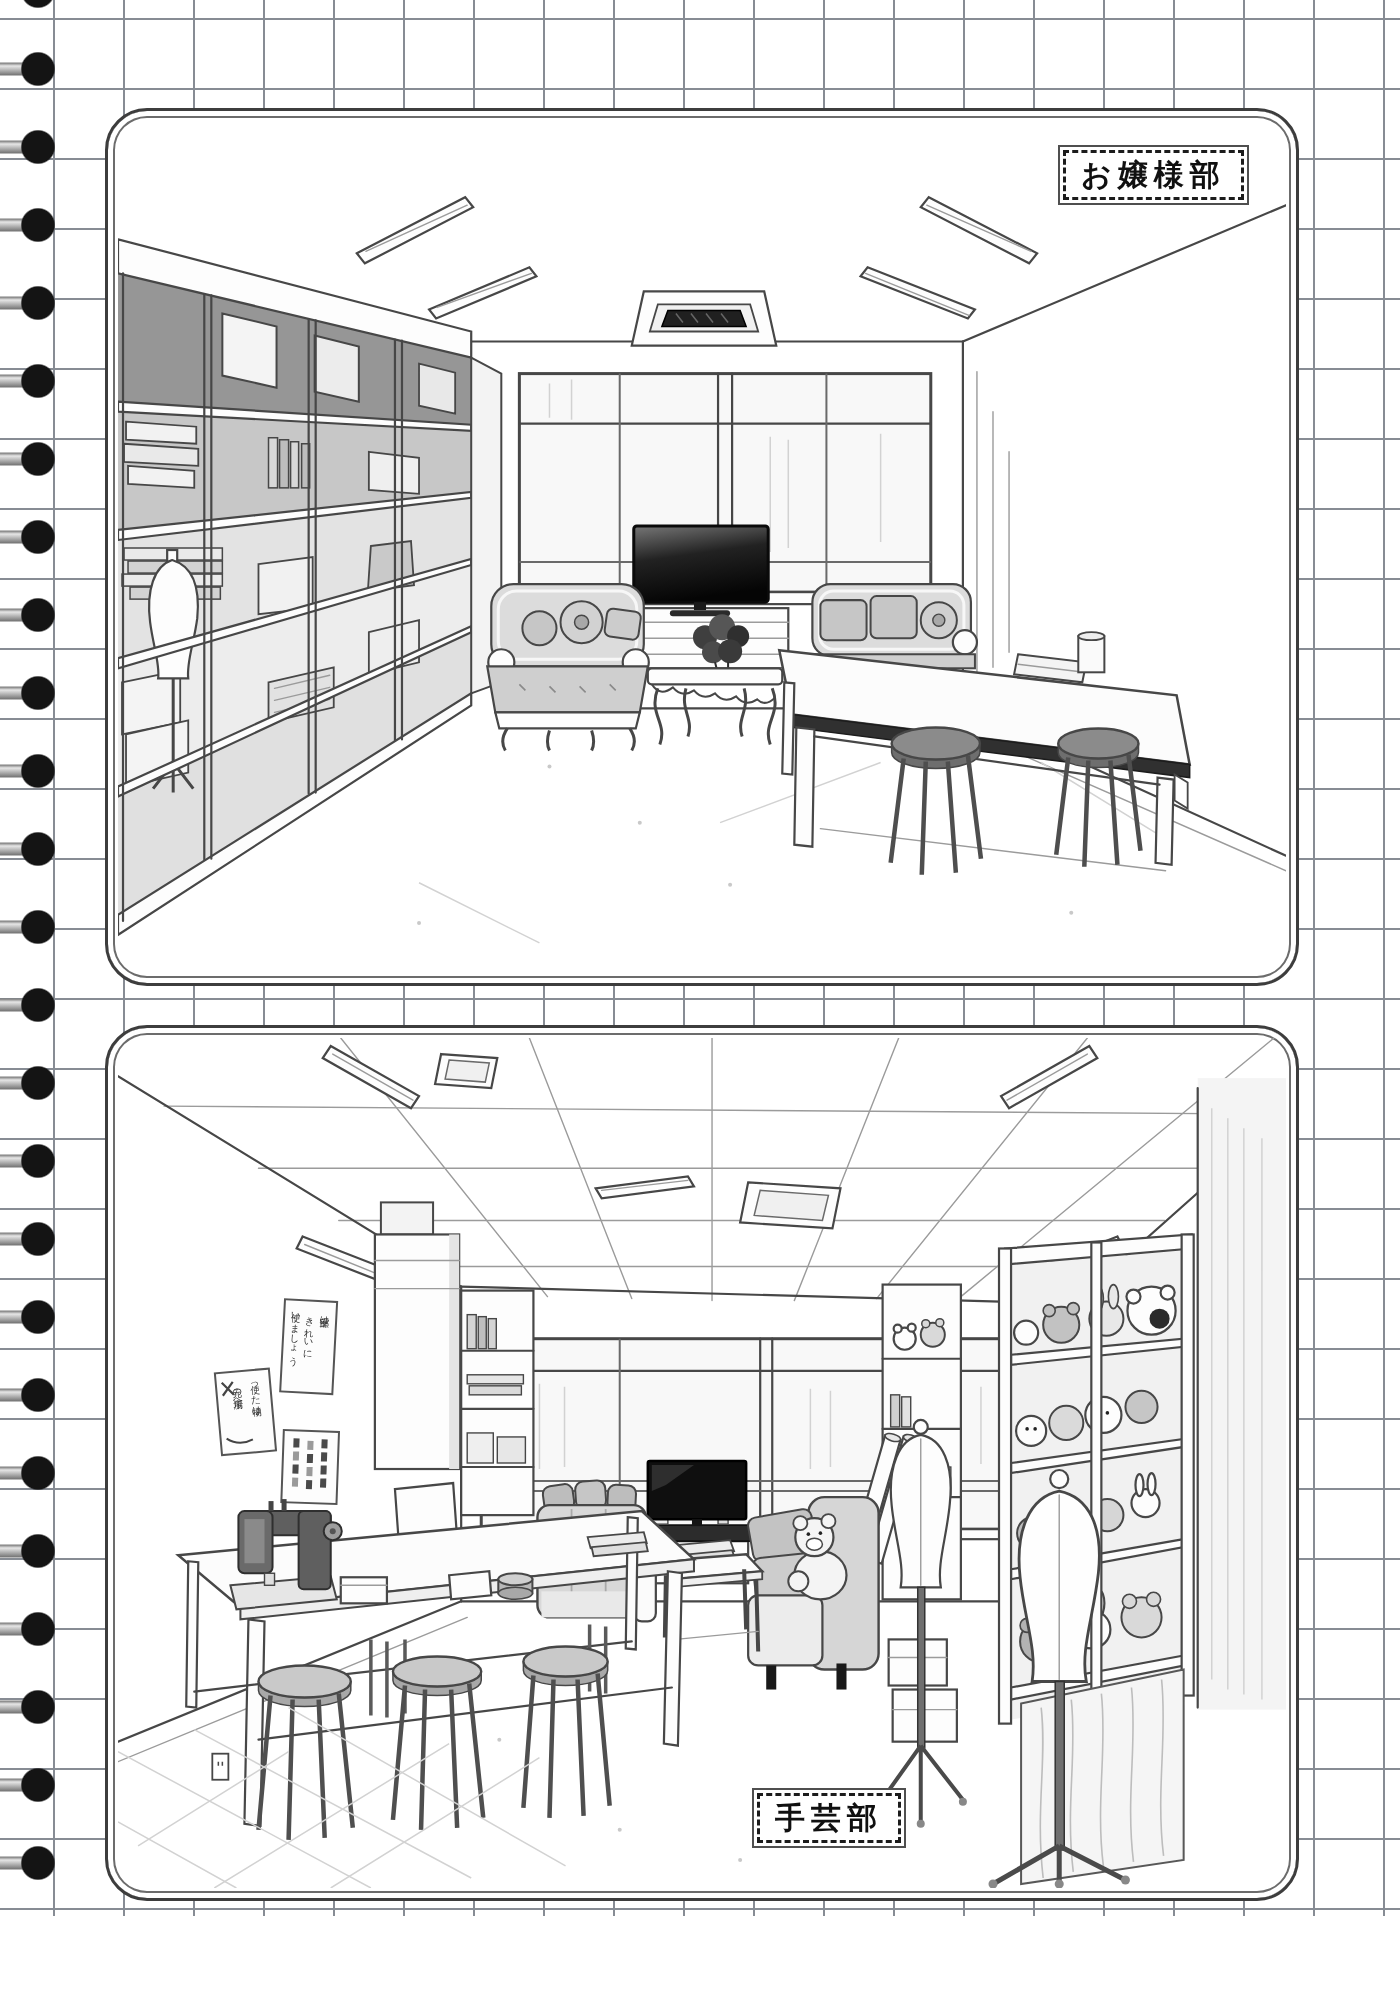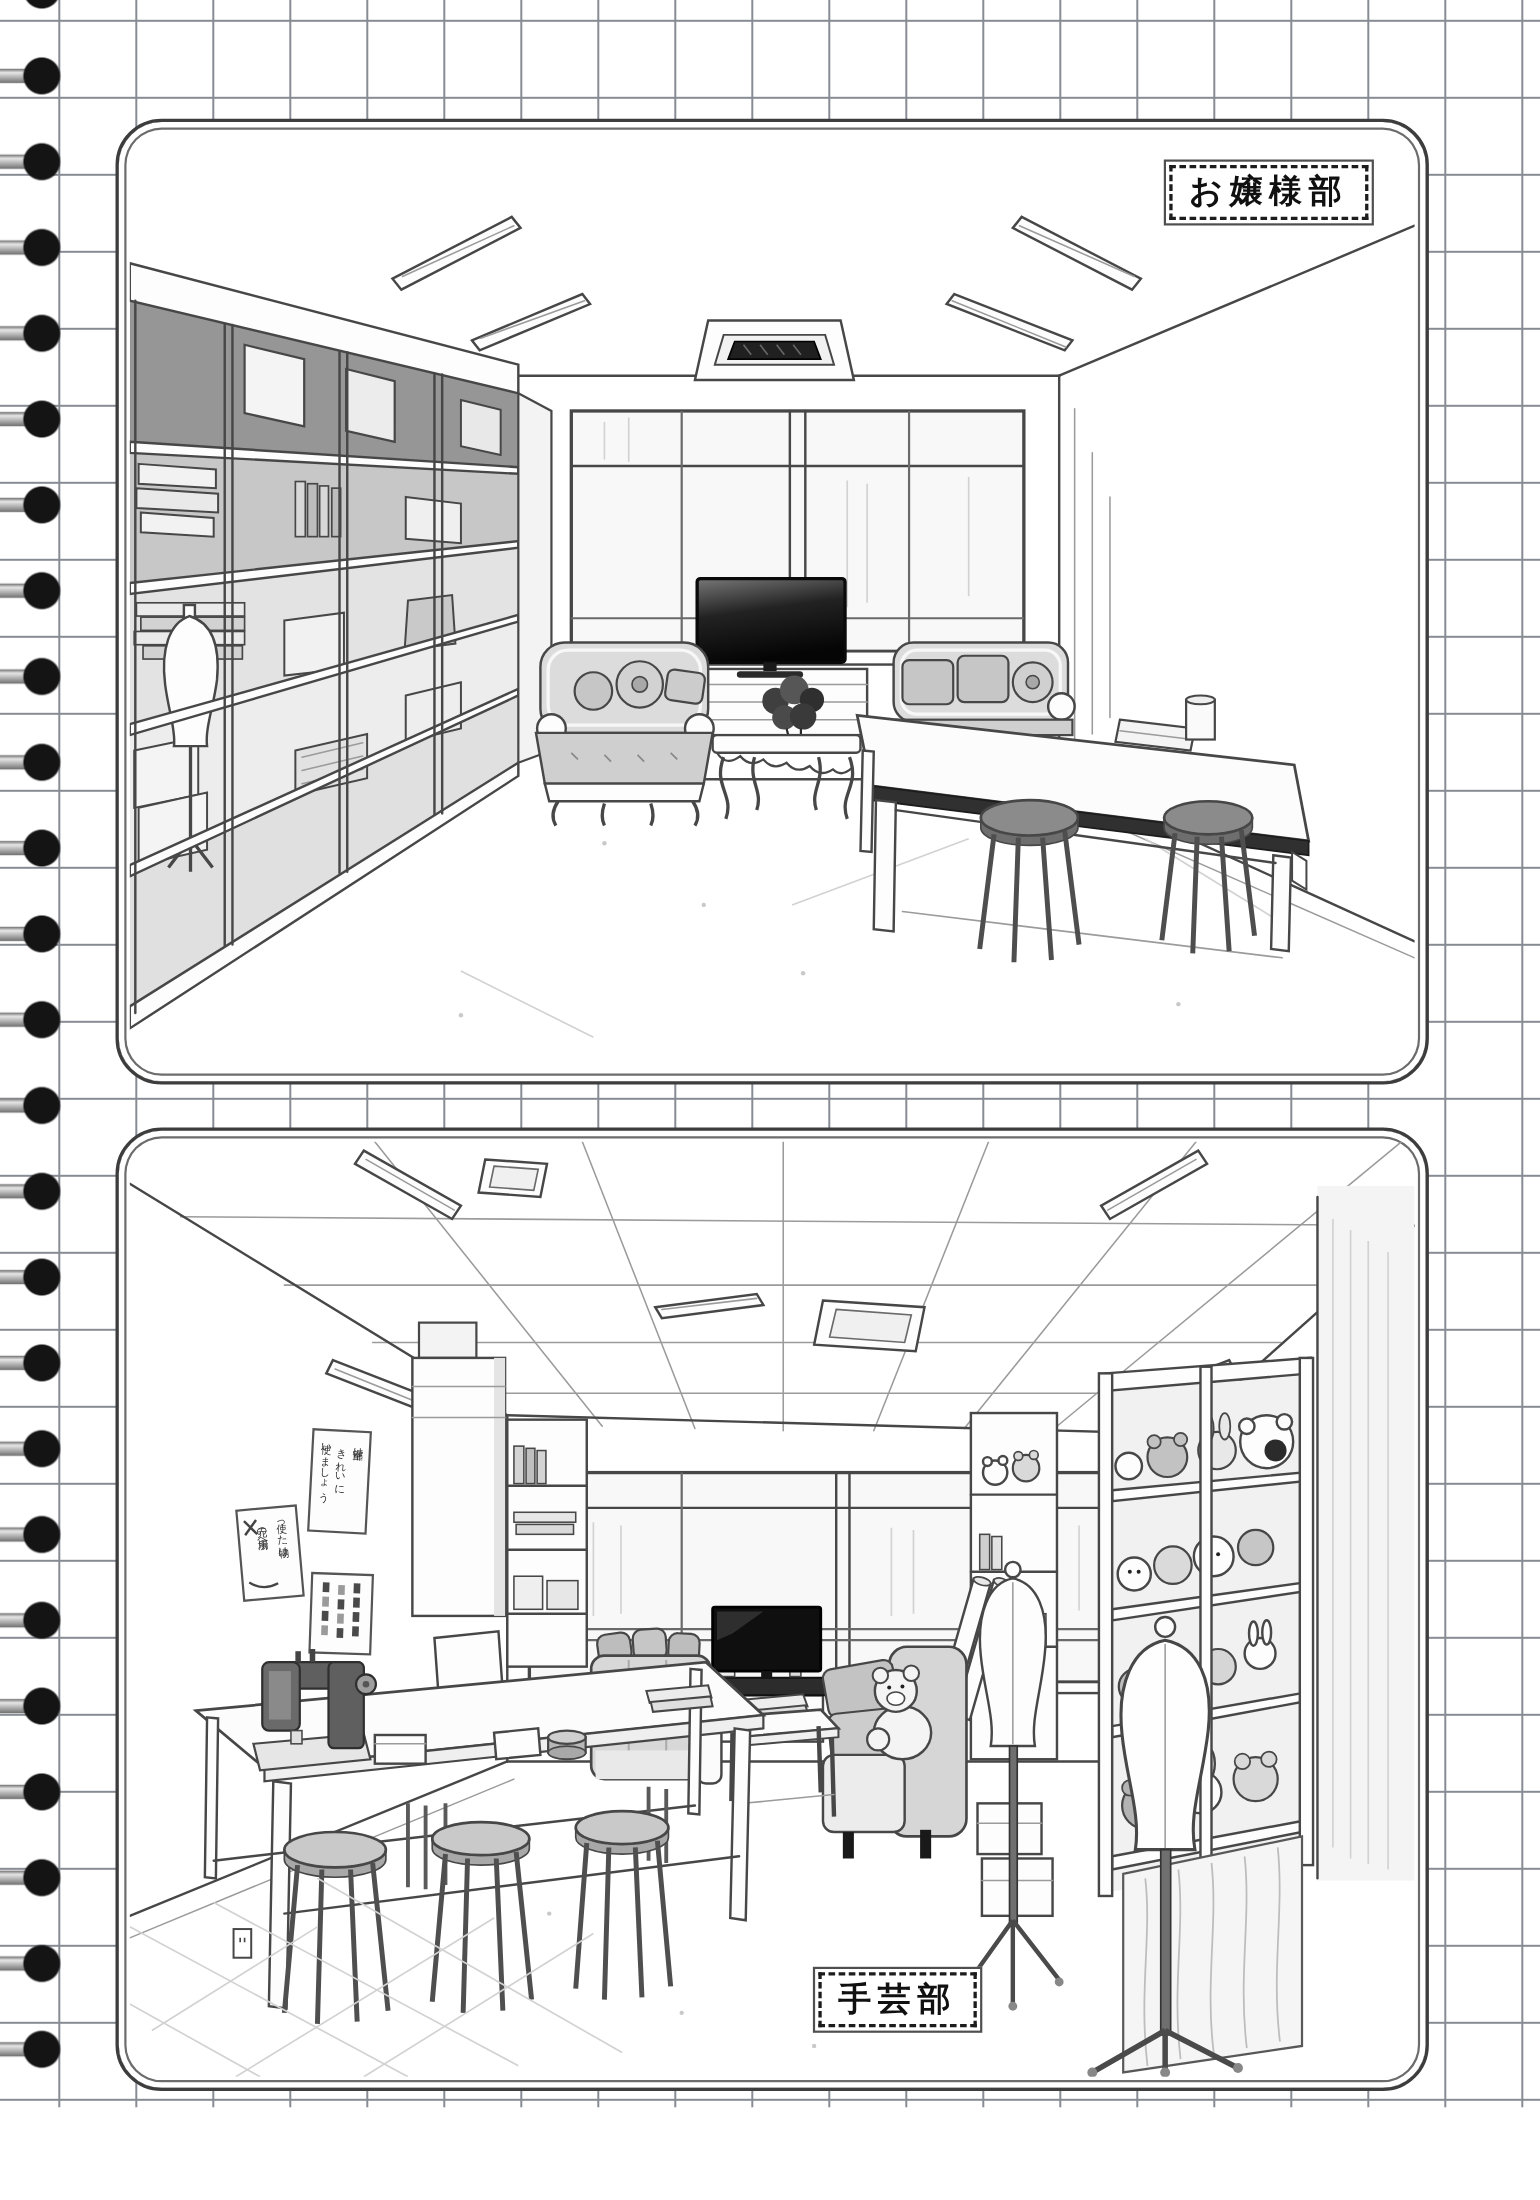--- a/index.html
+++ b/index.html
@@ -19,21 +19,21 @@
   .panel{position:absolute;left:105px;width:1188px;background:#fff;
     border:3.5px solid #3d3d3d;border-radius:42px;
     box-shadow:inset 0 0 0 5px #fff,inset 0 0 0 7px #6c6c6c;overflow:hidden;}
   .p1{top:108px;height:872px}
   .p2{top:1025px;height:870px}
   .panel svg{position:absolute;left:10px;top:10px;width:1168px;height:850px;}
   .plabel{position:absolute;background:#fff;border:2px solid #4f4f4f;padding:3px;z-index:5;}
   .plabel .in{display:block;border:3px dashed #1c1c1c;padding:7px 15px;
     font-weight:bold;font-size:30px;line-height:1;letter-spacing:6px;color:#101010;white-space:nowrap;}
   .l1{left:950px;top:34px}
-  .l2{left:631px;top:760px}
+  .l2{left:644px;top:760px}
   
   .ln{stroke:#474747;stroke-width:2.2;fill:none;stroke-linecap:round}
   .lt{stroke:#9b9b9b;stroke-width:1.4;fill:none;stroke-linecap:round}
   .lf{stroke:#d2d2d2;stroke-width:1.5;fill:none}
   .fw{fill:#fdfdfd;stroke:#474747;stroke-width:2.2}
   .ptxt{font-size:9.5px;fill:#2e2e2e;writing-mode:vertical-rl;text-orientation:upright;}
 </style>
 </head>
 <body>
 

